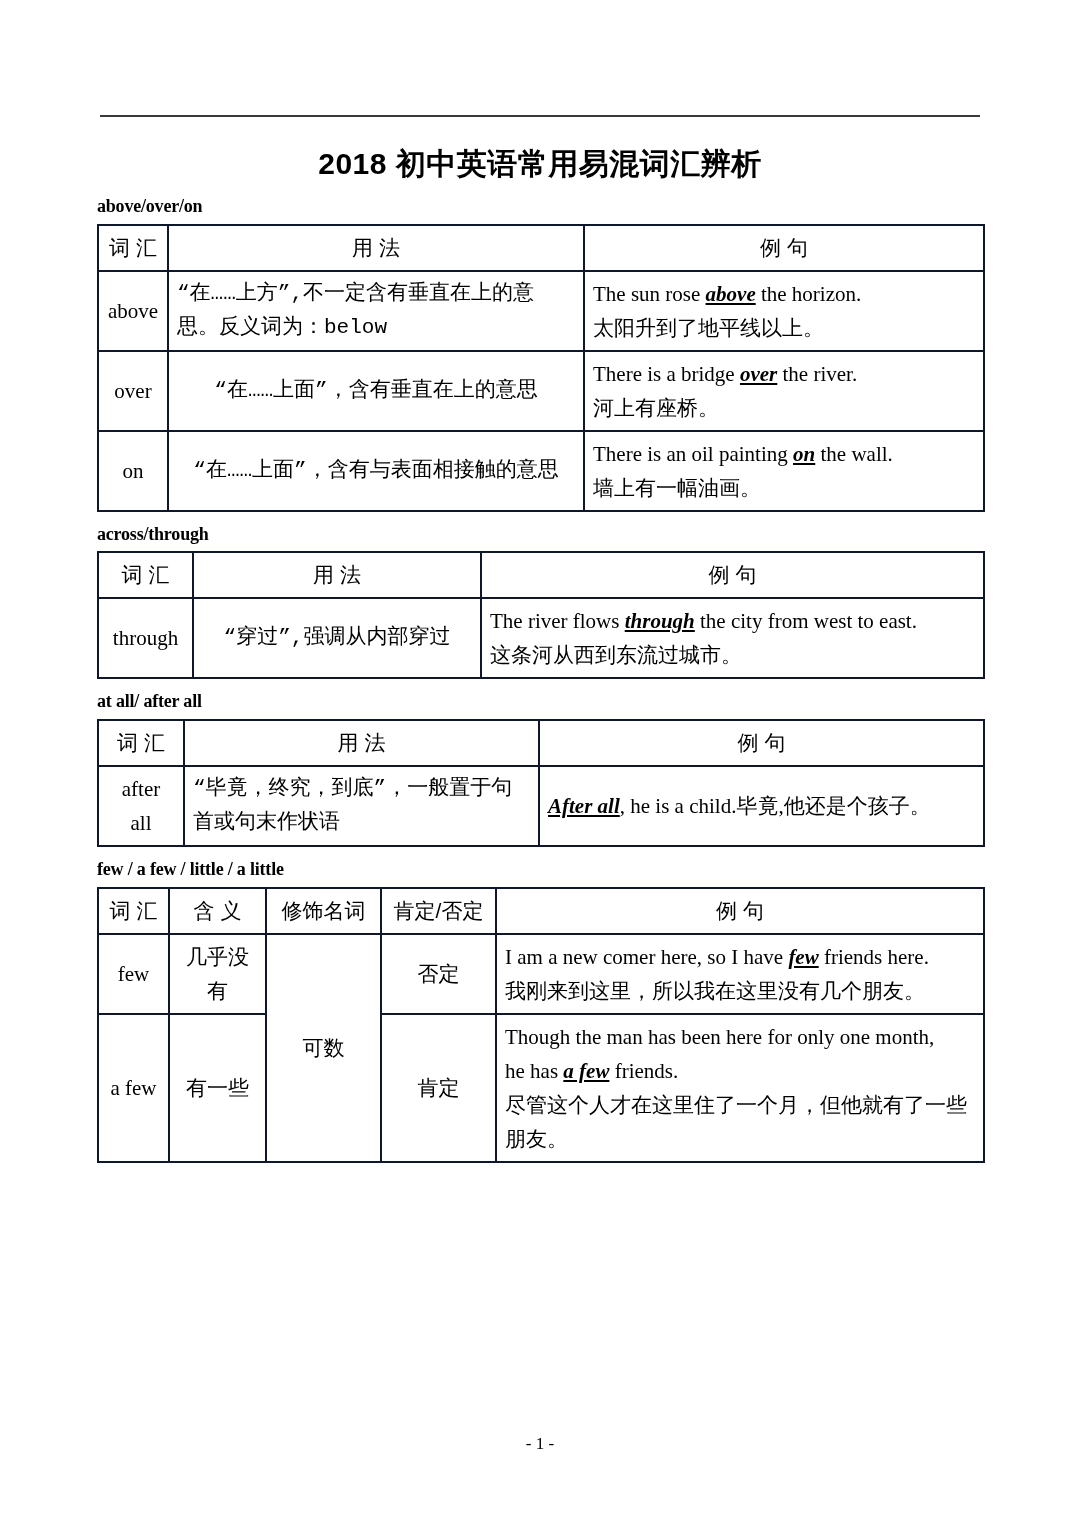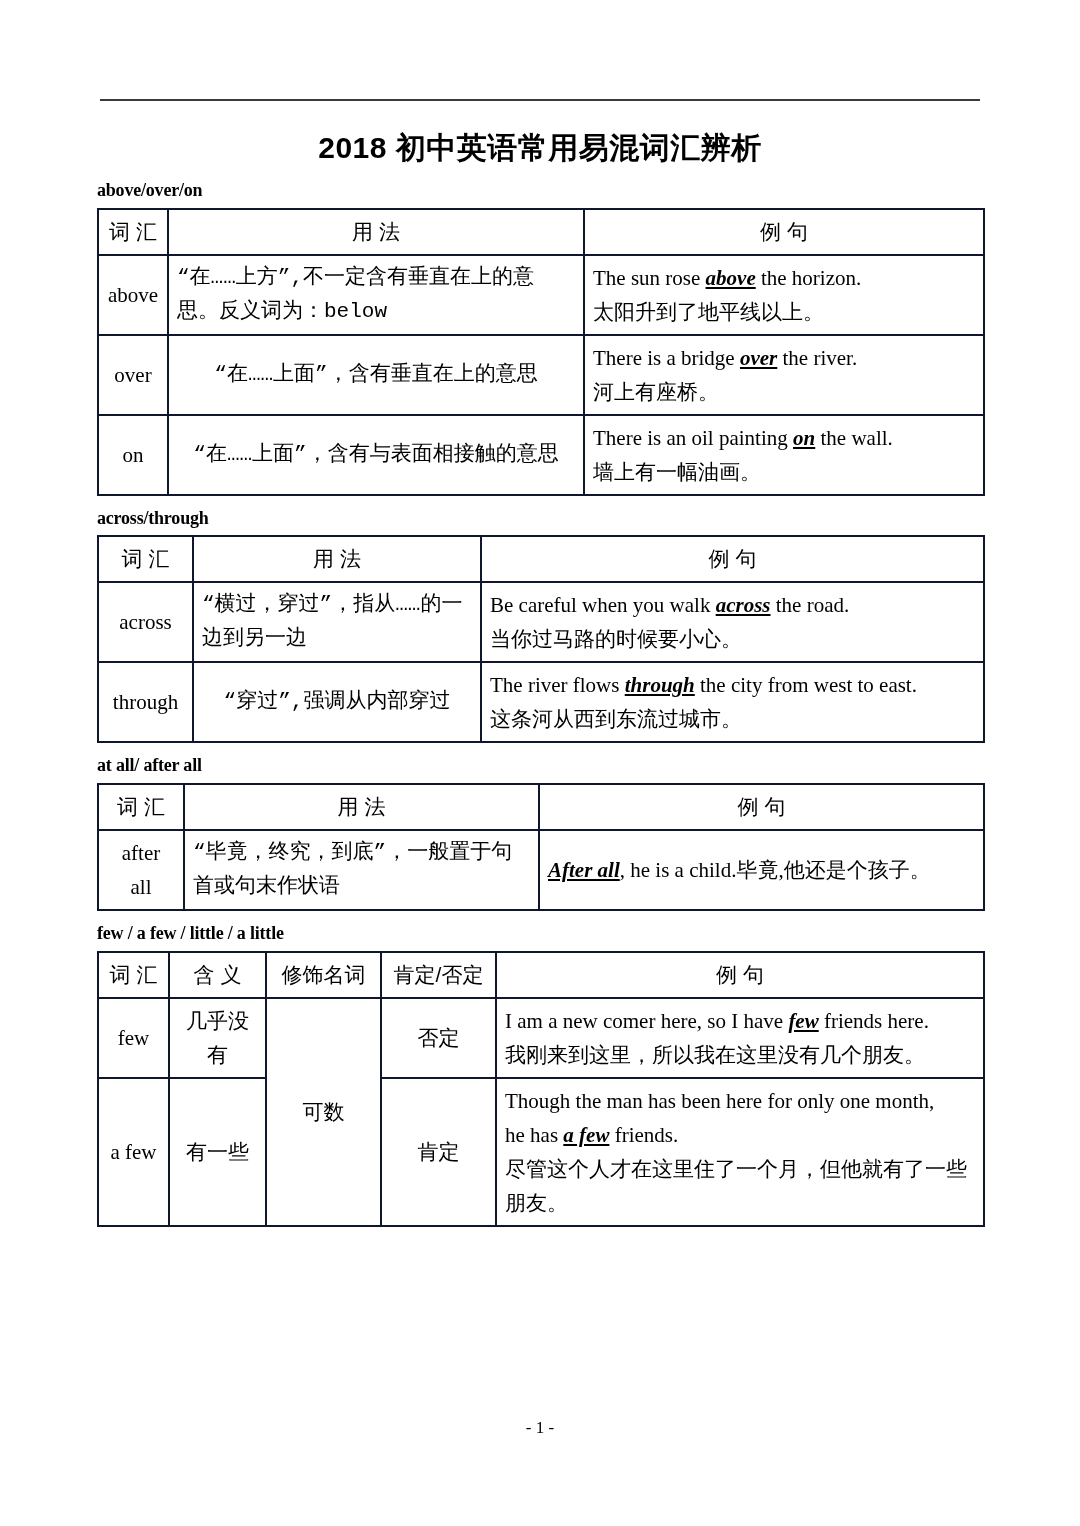--- a/index.html
+++ b/index.html
@@ -13,20 +13,21 @@
     font-family: "Liberation Serif", "DejaVu Serif", serif;
     color: #000000;
     overflow: hidden;
   }
   .page {
     position: relative;
     width: 1080px;
     height: 1506px;
     box-sizing: border-box;
     padding: 0;
+    margin-top: 16px;
   }
   .header-rule {
     position: absolute;
     left: 100px;
     top: 99px;
     width: 880px;
     height: 0;
     border-top: 2px solid #3a3a3a;
   }
   .doc-title {
@@ -171,28 +172,20 @@
           <col style="width:288px">
           <col style="width:503px">
         </colgroup>
       <tbody>
         <tr class="outer-top">
           <td class="hdr-cell">词 汇</td>
           <td class="hdr-cell">用  法</td>
           <td class="hdr-cell">例  句</td>
         </tr>
         <tr>
-          <td class="word-cell">across</td>
-          <td class="usage-cell">“横过，穿过”，指从……的一边到另一边</td>
-          <td class="ex-cell">
-            <span class="ln en"><span>Be careful when you walk </span><span class="sp">across</span><span> the road.</span></span>
-            <span class="ln">当你过马路的时候要小心。</span>
-          </td>
-        </tr>
-        <tr>
           <td class="word-cell">through</td>
           <td class="usage-cell ctr">“穿过”,强调从内部穿过</td>
           <td class="ex-cell">
             <span class="ln en"><span>The river flows </span><span class="sp">through</span><span> the city from west to east.</span></span>
             <span class="ln">这条河从西到东流过城市。</span>
           </td>
         </tr>
       </tbody>
     </table>
 

